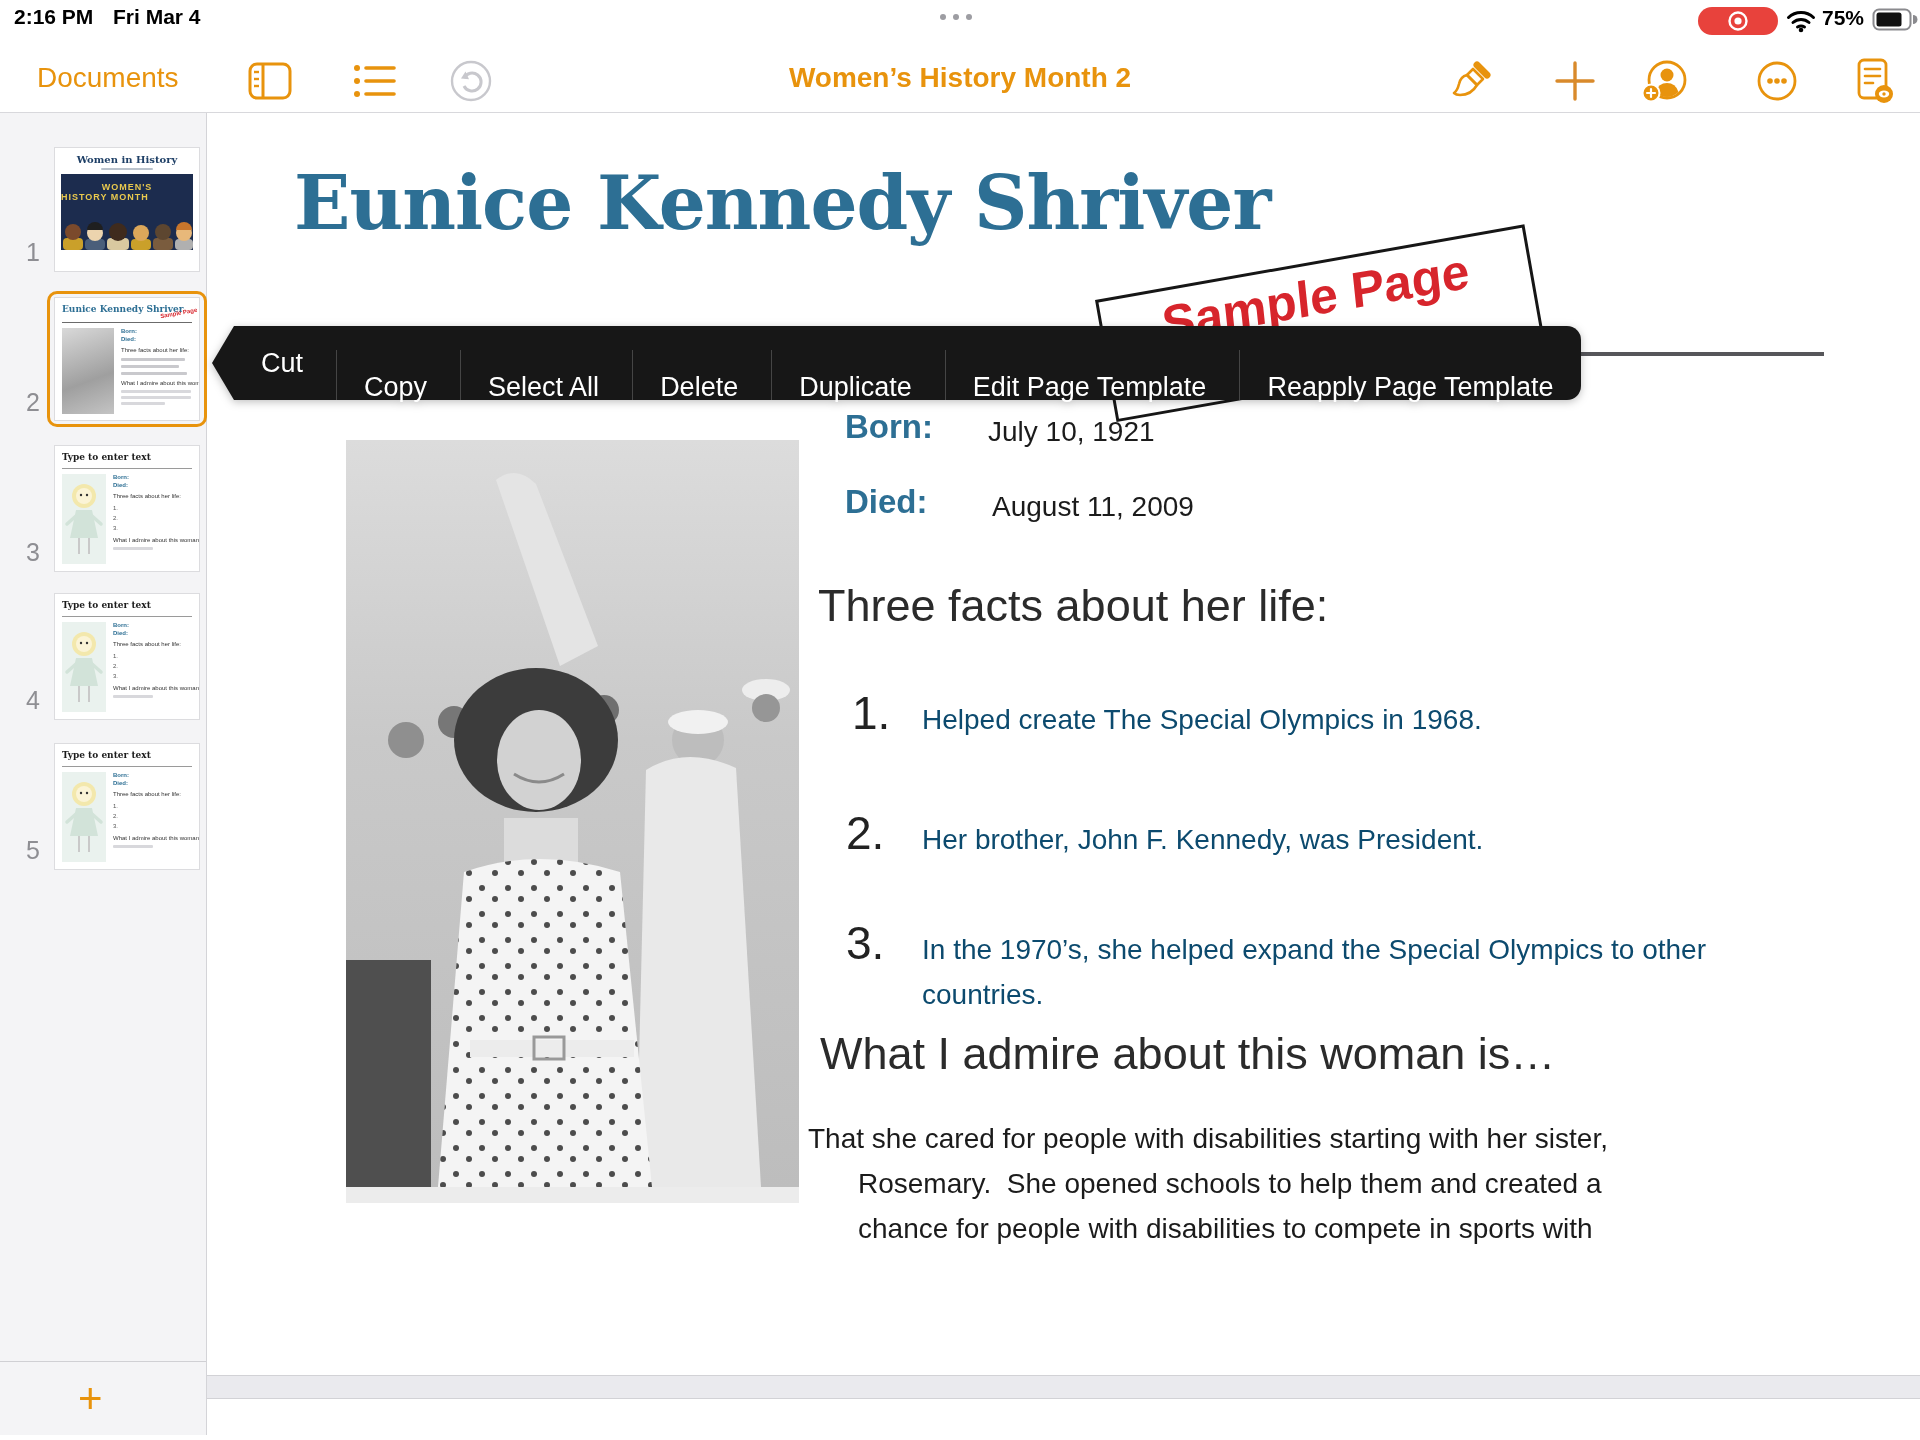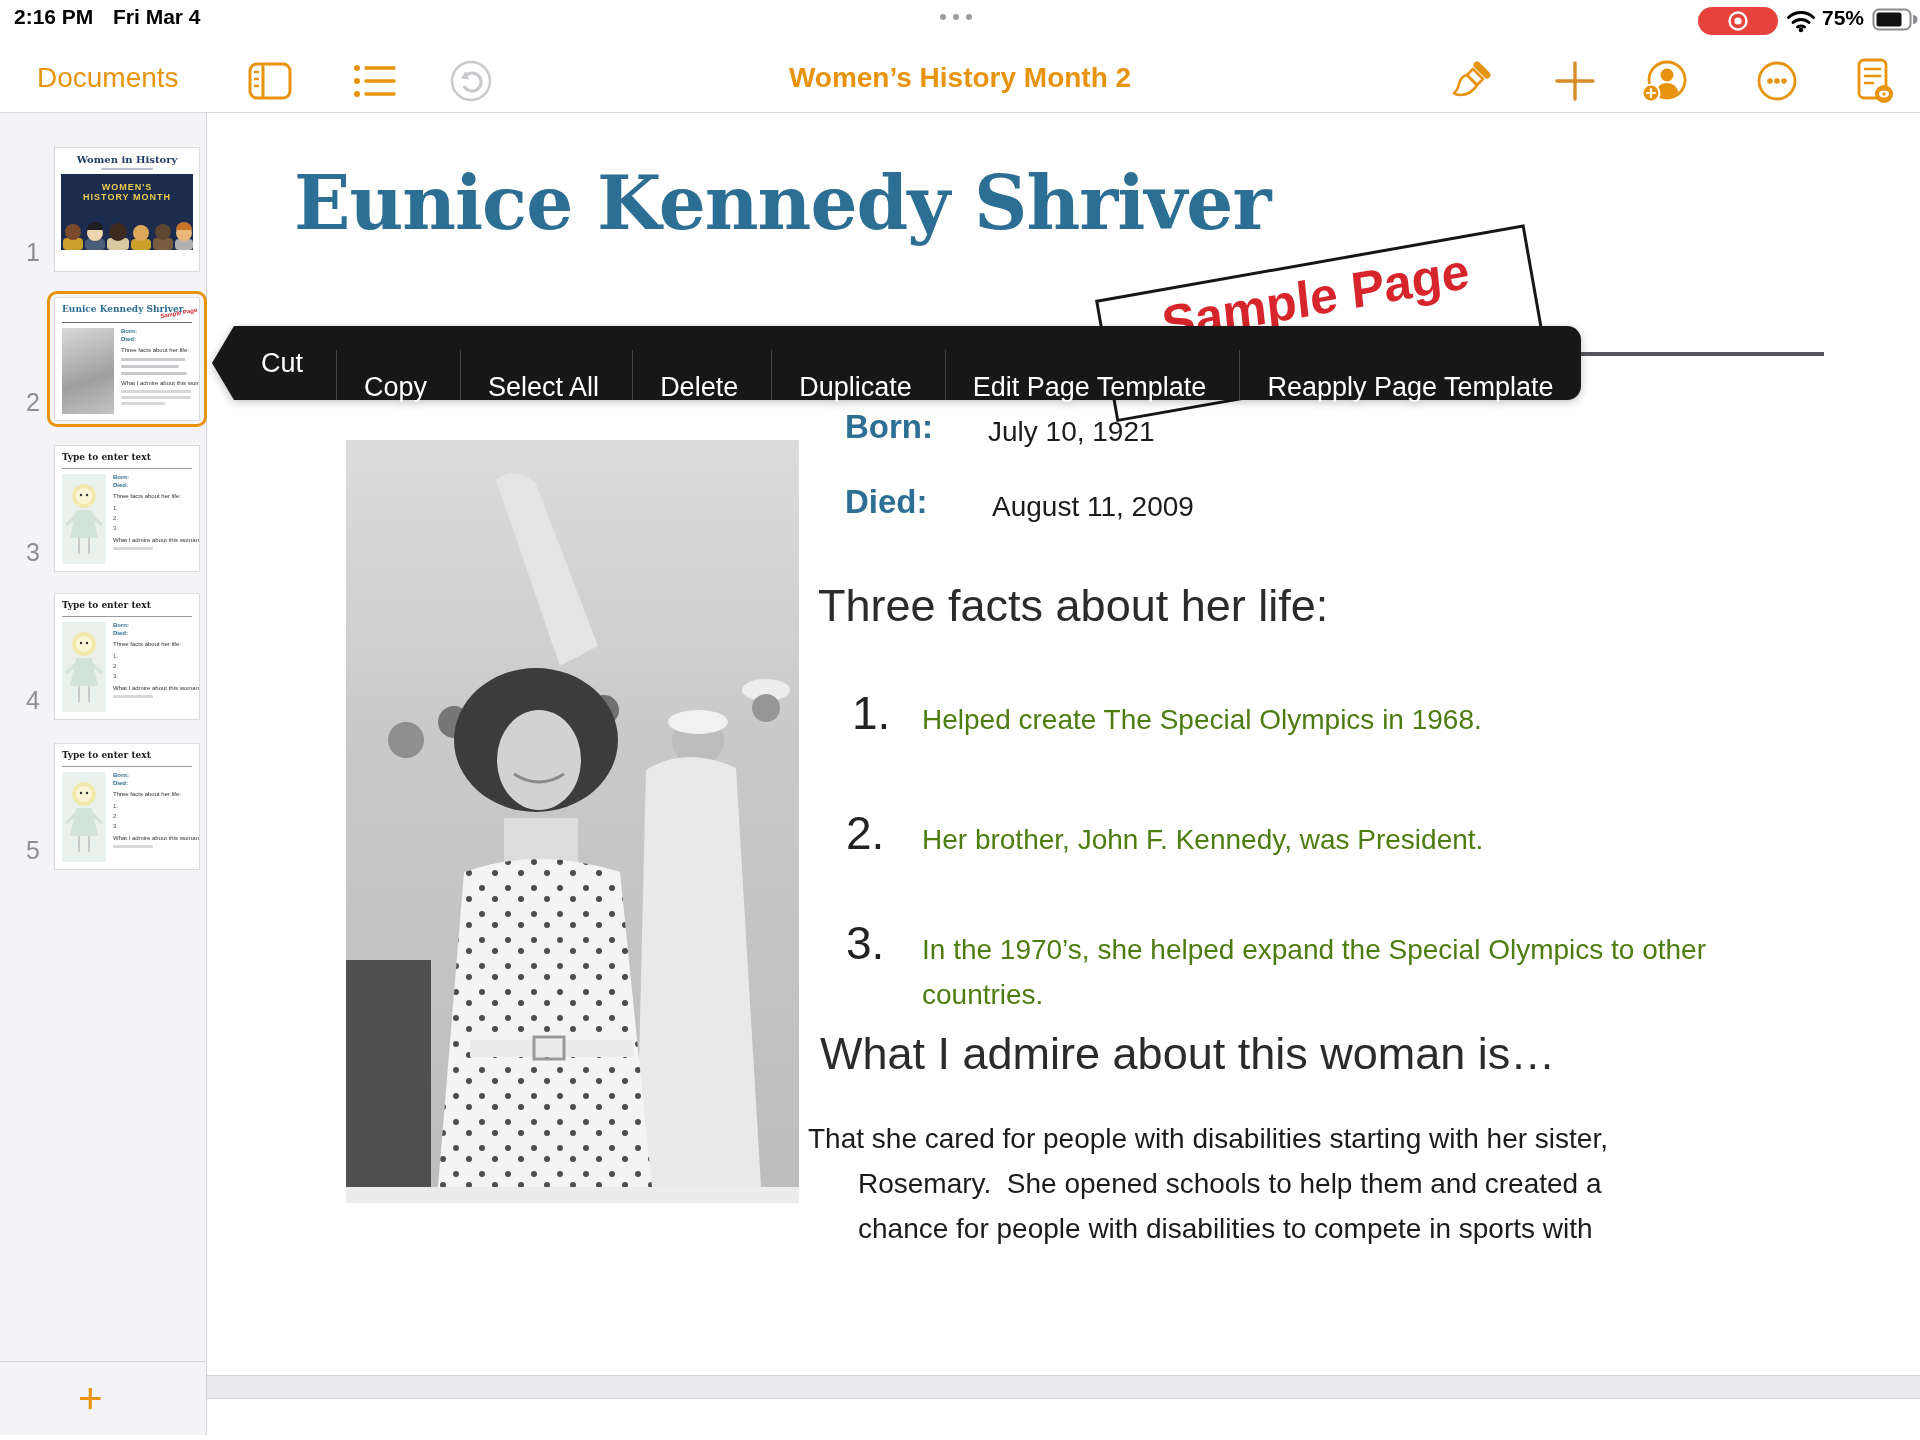--- a/index.html
+++ b/index.html
@@ -36,21 +36,21 @@
   .doc-title{left:294px;top:160px;font-family:"DejaVu Serif","Liberation Serif",serif;
              font-weight:bold;font-size:74px;color:#2d6f94;letter-spacing:-1px;}
   .title-rule{left:294px;top:352px;width:1530px;height:4px;background:#56565a;z-index:4;}
   .stamp{left:1095px;top:300px;width:430px;height:118px;background:#fff;border:3px solid #161616;
          transform:rotate(-10deg);transform-origin:0 0;z-index:5;text-align:center;}
   .stamp span{display:inline-block;margin-top:4px;font-size:50px;font-weight:bold;color:#d7252c;transform:skewX(-4deg);}
   .lbl-blue{font-size:33px;font-weight:bold;color:#2d6f94;}
   .val{font-size:28px;color:#1b1b1b;}
   .h-light{font-size:45px;font-weight:300;color:#2b2b2b;}
   .fact-num{font-size:46px;font-weight:300;color:#222;}
-  .fact-text{font-size:28px;color:#4d7c0f;white-space:pre;}
+  .fact-text{font-size:28px;color:#0c4a6e;white-space:pre;}
   .para-line{font-size:28px;color:#1b1b1b;white-space:pre;line-height:45px;}
 
   
   .menu{left:212px;top:326px;height:74px;display:flex;align-items:stretch;z-index:30;filter:drop-shadow(0 2px 4px rgba(0,0,0,.25));}
   .menu-arrow{width:0;height:0;border-top:37px solid transparent;border-bottom:37px solid transparent;border-right:22px solid #171717;}
   .menu-items{display:flex;background:#171717;border-radius:0 14px 14px 0;gap:6px;}
   .menu-item{padding:0 27px;line-height:74px;font-size:27px;color:#fff;white-space:nowrap;}
   .menu-item + .menu-item{border-left:1px solid #454545;margin-top:24px;}
 
   .photo-shadow{left:346px;top:1187px;width:453px;height:16px;background:#ececec;}
@@ -170,21 +170,21 @@
   <div class="abs page-num" style="left:10px;top:388px;">2</div>
   <div class="abs page-num" style="left:10px;top:538px;">3</div>
   <div class="abs page-num" style="left:10px;top:686px;">4</div>
   <div class="abs page-num" style="left:10px;top:836px;">5</div>
 
   <div class="abs thumb" style="top:147px;height:125px;">
     <div class="t-title-serif" style="margin-top:6px;text-align:center;font-size:10px;color:#1e3f66;">Women in History</div>
     <div class="t-bar" style="width:52px;height:2px;margin:3px auto 4px;background:#b9c2cc;"></div>
     <div style="position:relative;margin:0 6px;height:76px;background:#1c2c4e;overflow:hidden;">
       <div style="text-align:center;margin-top:8px;font-size:9px;font-weight:bold;letter-spacing:1px;color:#e9c94e;">WOMEN'S</div>
-      <div style="text-align:center;font-size:9px;font-weight:bold;letter-spacing:1px;color:#e9c94e;">HISTORY MONTH</div>
+      <div style="font-size:9px;font-weight:bold;letter-spacing:1px;color:#e9c94e;">HISTORY MONTH</div>
       <svg style="position:absolute;left:0;bottom:0;" width="134" height="30" viewBox="0 0 134 30">
         <rect x="2" y="18" width="20" height="12" rx="4" fill="#caa02a"></rect>
           <circle cx="12" cy="12" r="8" fill="#7b4a2c"></circle>
         <rect x="24" y="19" width="20" height="11" rx="4" fill="#4a5e7a"></rect>
           <circle cx="34" cy="13" r="8" fill="#ecd4ae"></circle>
           <path d="M26 10a8 8 0 0 1 16 0z" fill="#1f1f1f"></path>
         <rect x="46" y="18" width="22" height="12" rx="4" fill="#d9c9a0"></rect>
           <circle cx="57" cy="12" r="9" fill="#3f2b1d"></circle>
         <rect x="70" y="19" width="20" height="11" rx="4" fill="#caa02a"></rect>
           <circle cx="80" cy="13" r="8" fill="#dca75a"></circle>

